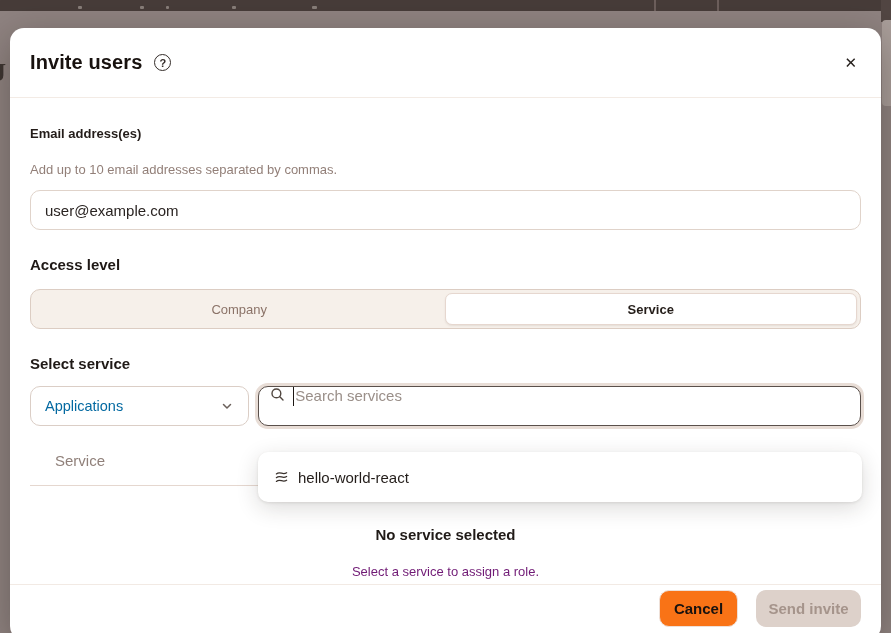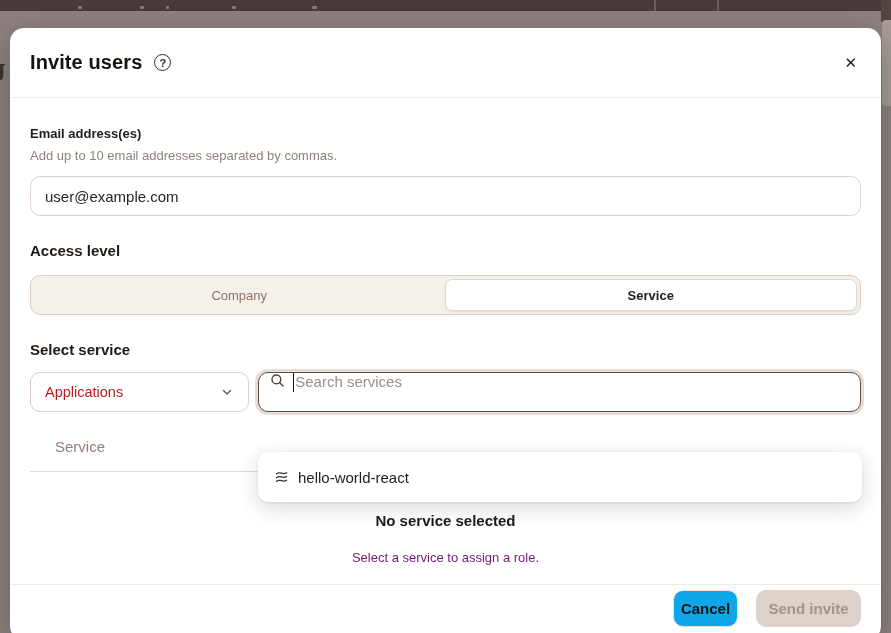--- a/index.html
+++ b/index.html
@@ -47,21 +47,21 @@
     font-size:11px; font-weight:700; color:#332c29; cursor:pointer;
   }
   .close-btn {
     margin-left:auto; font-size:15px; color:#26201d; cursor:pointer;
     line-height:1; padding:4px;
   }
 
   .modal-body { position:relative; flex:1; padding:0 20px; }
 
   .field-label-sm { margin-top:28px; font-size:13px; font-weight:700; color:#231c19; }
-  .field-hint { margin-top:7px; font-size:13px; color:#927f78; }
+  .field-hint { margin-top:21px; font-size:13px; color:#927f78; }
   .email-input {
     margin-top:13px; width:831px; height:40px;
     border:1px solid #e0d3ca; border-radius:10px;
     padding:15px 14px; font-size:15px; color:#2a2422;
     font-family:inherit; outline:none; background:#fff;
   }
 
   .section-label { margin-top:26px; font-size:15px; font-weight:700; color:#1f1916; }
 
   .segmented {
@@ -78,21 +78,21 @@
     background:#ffffff; border:1px solid #e6d7cf;
     box-shadow:0 1px 2px rgba(80,60,50,0.10);
     color:#241d19; font-weight:600;
   }
 
   .service-row { margin-top:14px; display:flex; gap:9px; position:relative; }
   .select-box {
     width:219px; height:40px; border:1px solid #dbcec6; border-radius:10px;
     display:flex; align-items:center; padding:0 14px; cursor:pointer; background:#fff;
   }
-  .select-box .value { font-size:14.5px; color:#b91c1c; }
+  .select-box .value { font-size:14.5px; color:#0369a1; }
   .select-box .chev { margin-left:auto; display:flex; }
 
   .search-box {
     width:604px; height:40px; background:#fff;
     border:1.5px solid #5a504b; border-radius:10px;
     box-shadow:0 0 0 3px #e8ddd6;
     display:flex; align-items:flex-start; padding:0 11px;
   }
   .search-box .mag { display:flex; margin-right:8px; }
   .caret { width:1.5px; height:19px; background:#1c1613; margin-right:1px; }
@@ -125,21 +125,21 @@
   .modal-footer {
     flex:0 0 56px; border-top:1px solid #f2eae4;
     display:flex; align-items:center; justify-content:flex-end;
     gap:18px; padding:0 20px 8px 20px;
   }
   .btn {
     height:37px; border-radius:10px; font-size:15px; font-weight:600;
     font-family:inherit; cursor:pointer; display:inline-flex;
     align-items:center; justify-content:center;
   }
-  .btn-cancel { width:65px; background:#0ea5e9; border:1px solid #eee0d8; color:#18120f; }
+  .btn-cancel { width:79px; background:#f97316; border:1px solid #eee0d8; color:#18120f; }
   .btn-send { width:105px; background:#ddd1ca; border:none; color:#a5948b; cursor:default; }
 
   svg { display:block; }
 </style>
 </head>
 <body>
 
 <div class="backdrop">
   <div class="topbar-dim">
     <div class="topbar-frag" style="left:78px; width:4px;"></div>

